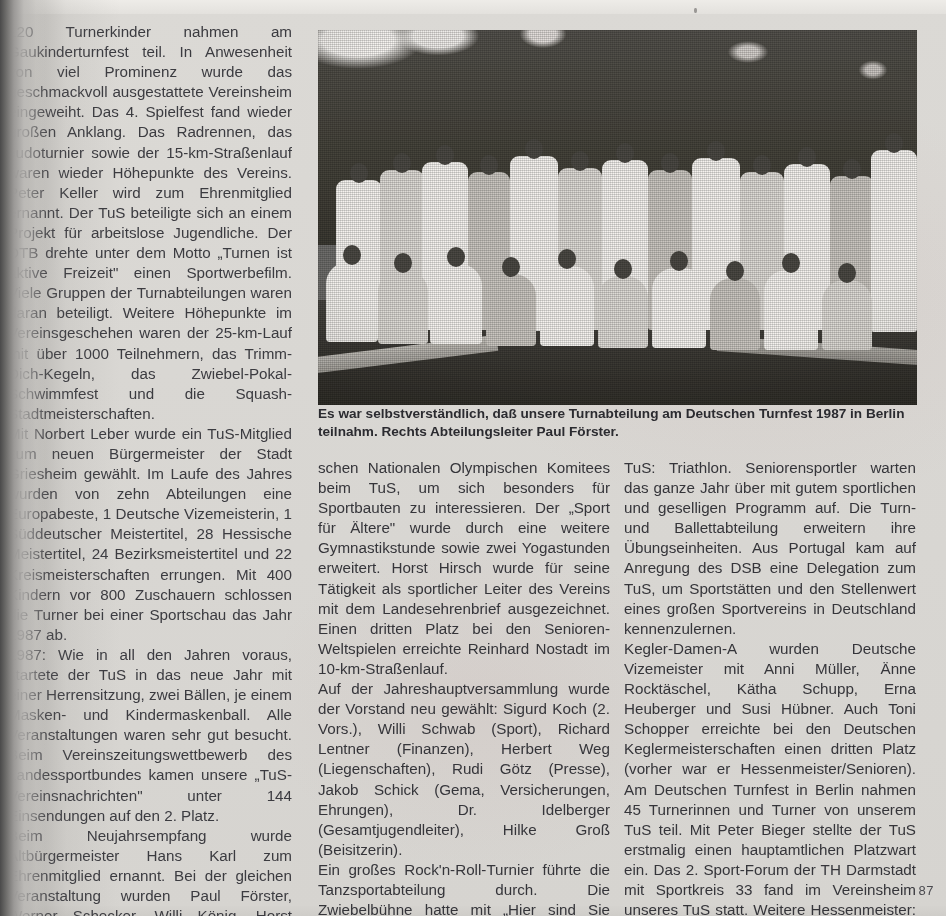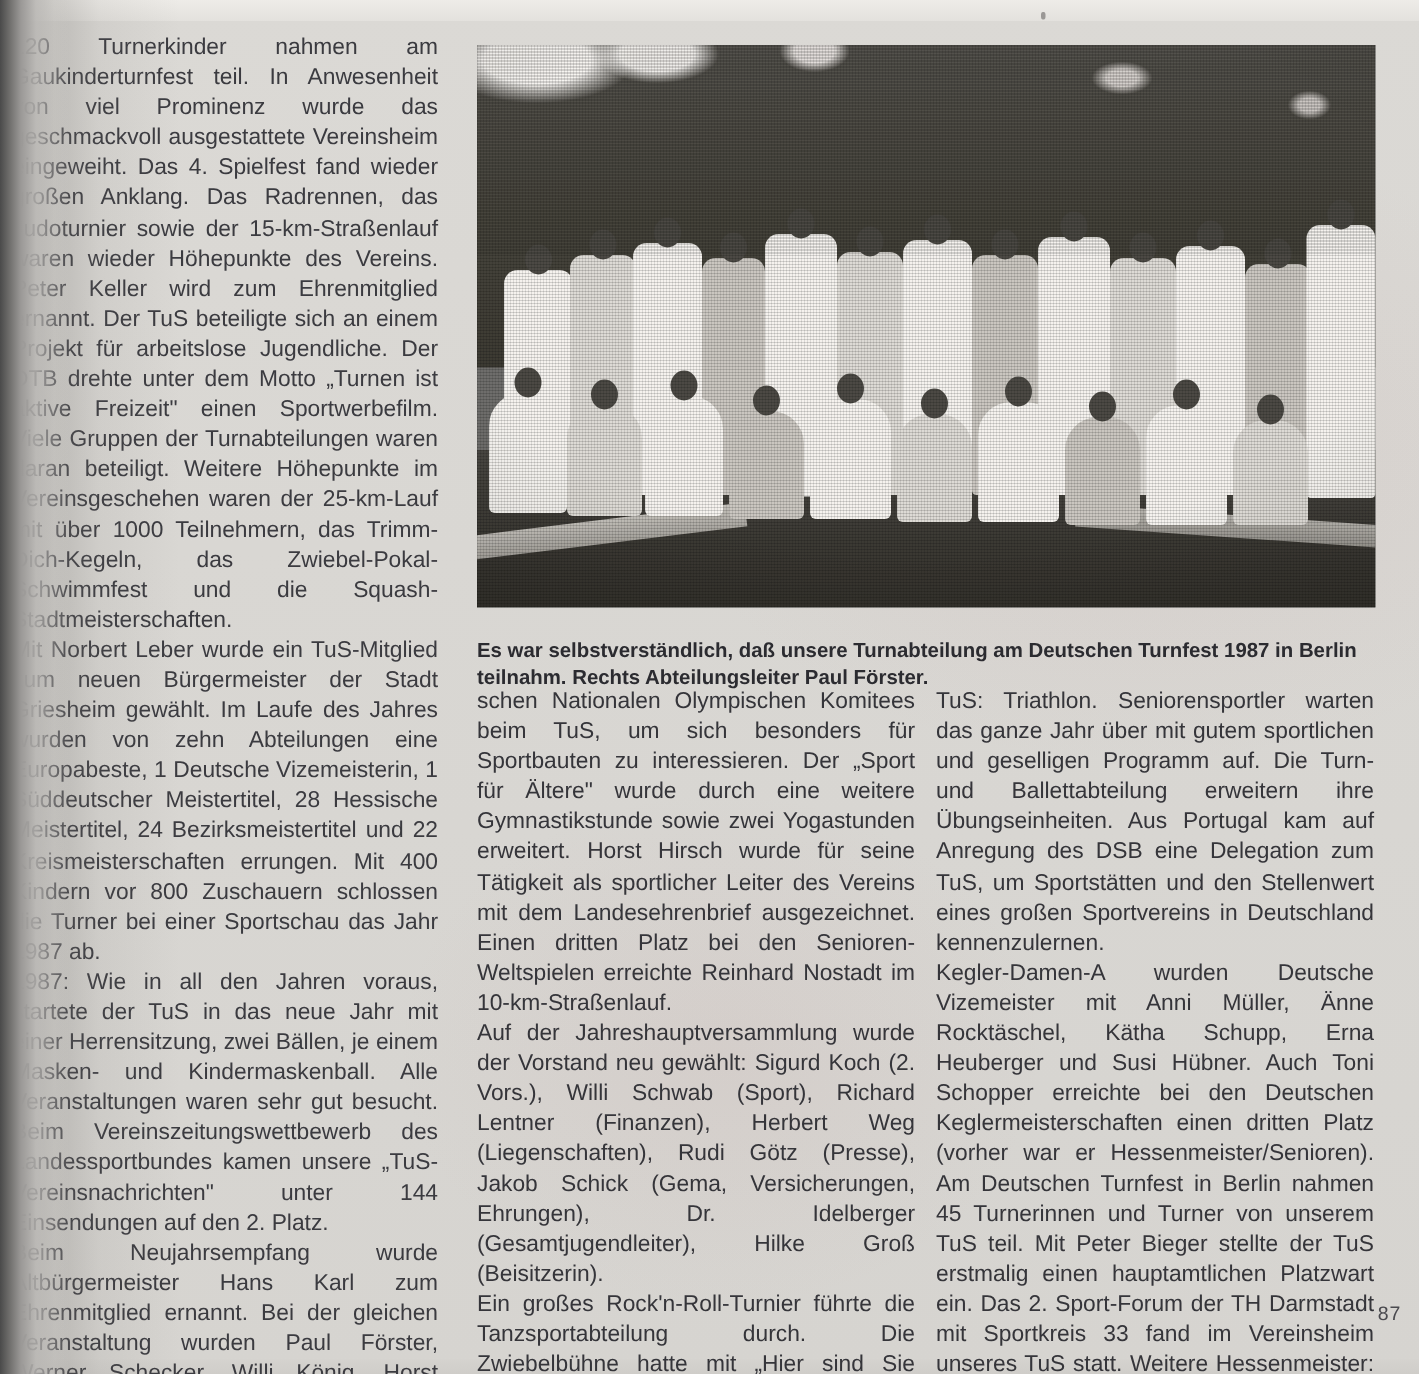--- a/index.html
+++ b/index.html
@@ -109,28 +109,28 @@
   .person i{
     position:absolute;left:50%;transform:translateX(-50%);
     width:18px;height:20px;border-radius:50%;
     background:#4e4c47;top:-17px;display:block;
   }
   .person.dk{background:#d9d6d1;}
   .person.dk2{background:#c6c3bd;}
 
   
   .caption{
-    margin-top:20px;width:599px;
+    margin-top:0;width:599px;
     font-size:13.6px;line-height:17.5px;font-weight:bold;color:#2b2b30;
     text-align:left;
   }
 
   
   .pageno{
-    position:absolute;right:12px;bottom:33px;
+    position:absolute;right:12px;bottom:18px;
     font-size:13px;color:#4a4a4f;letter-spacing:.5px;z-index:4;
   }
   .speck{
     position:absolute;left:694px;top:8px;width:3px;height:5px;
     background:#8d8b88;border-radius:40%;z-index:4;opacity:.85;
   }
 </style>
 </head>
 <body>
 

